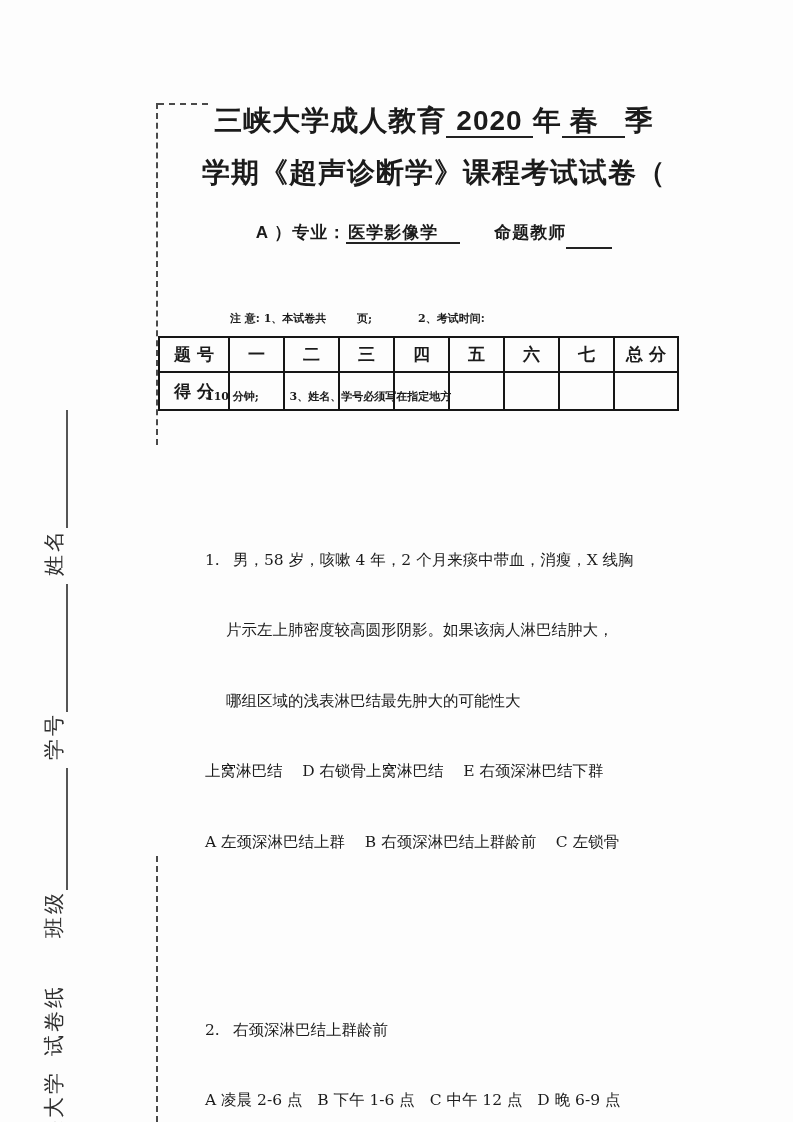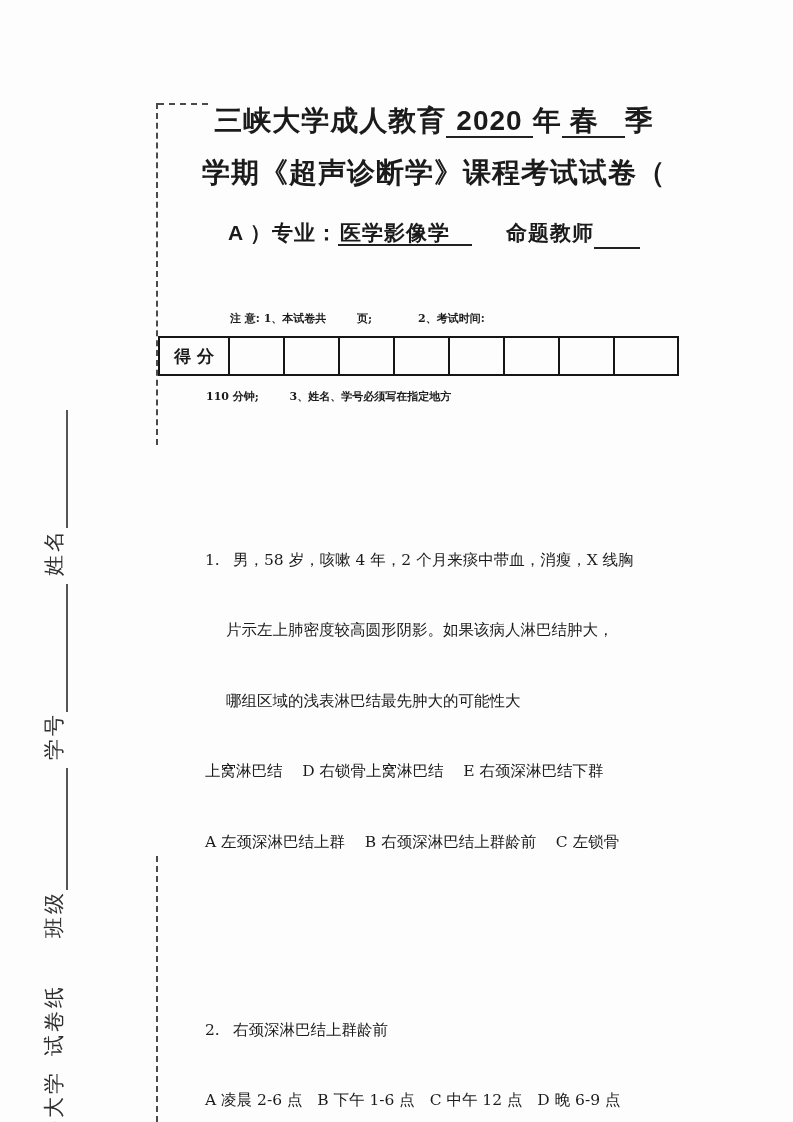--- a/index.html
+++ b/index.html
@@ -14,21 +14,21 @@
   .dash-v2{top:856px;height:266px;}
   .dash-h{position:absolute;left:158px;top:103px;width:50px;border-top:2px dashed #4a4a4a;}
 
   
   .titles{
     position:absolute;left:158px;top:104px;width:552px;text-align:center;
     font-family:"Liberation Sans","DejaVu Sans",sans-serif;font-weight:bold;
   }
   .t1{font-size:28px;line-height:34px;margin-bottom:18px;letter-spacing:1px;white-space:nowrap;}
   .t2{font-size:28px;line-height:34px;margin-bottom:28px;letter-spacing:1px;white-space:nowrap;}
-  .t3{font-size:21px;line-height:30px;letter-spacing:1px;white-space:nowrap;margin-top:27px;}
+  .t3{font-size:17px;line-height:30px;letter-spacing:1px;white-space:nowrap;margin-top:27px;}
   .u{border-bottom:2px solid #222;}
   .pad-year{padding:0 10px;}
   .pad-season{padding:0 26px 0 8px;}
   .pad-major{padding:0 22px 0 2px;}
   .gap-mid{display:inline-block;width:34px;}
   span.blank{display:inline-block;border-bottom:2px solid #222;height:1.05em;vertical-align:bottom;}
 
   
   .notes{
     position:absolute;left:206px;top:254px;width:480px;
@@ -81,20 +81,31 @@
   <div class="t3"><span>A ）专业：</span><span class="u pad-major">医学影像学</span><span class="gap-mid"></span><span>命题教师</span><span class="blank" style="width:46px"></span></div>
 </div>
 
 <div class="notes">
   <div class="n1">注 意: 1、本试卷共        页;            2、考试时间:</div>
   <div class="n2">110 分钟;        3、姓名、学号必须写在指定地方</div>
 </div>
 
 <table class="score">
   <tbody>
+      <tr class="r1">
+    <td class="c-label">题 号</td>
+    <td class="c-num">一</td>
+    <td class="c-num">二</td>
+    <td class="c-num">三</td>
+    <td class="c-num">四</td>
+    <td class="c-num">五</td>
+    <td class="c-num">六</td>
+    <td class="c-num">七</td>
+    <td class="c-total">总 分</td>
+  </tr>
   <tr class="r2">
     <td class="c-label">得 分</td>
     <td class="c-num"></td>
     <td class="c-num"></td>
     <td class="c-num"></td>
     <td class="c-num"></td>
     <td class="c-num"></td>
     <td class="c-num"></td>
     <td class="c-num"></td>
     <td class="c-total"></td>

